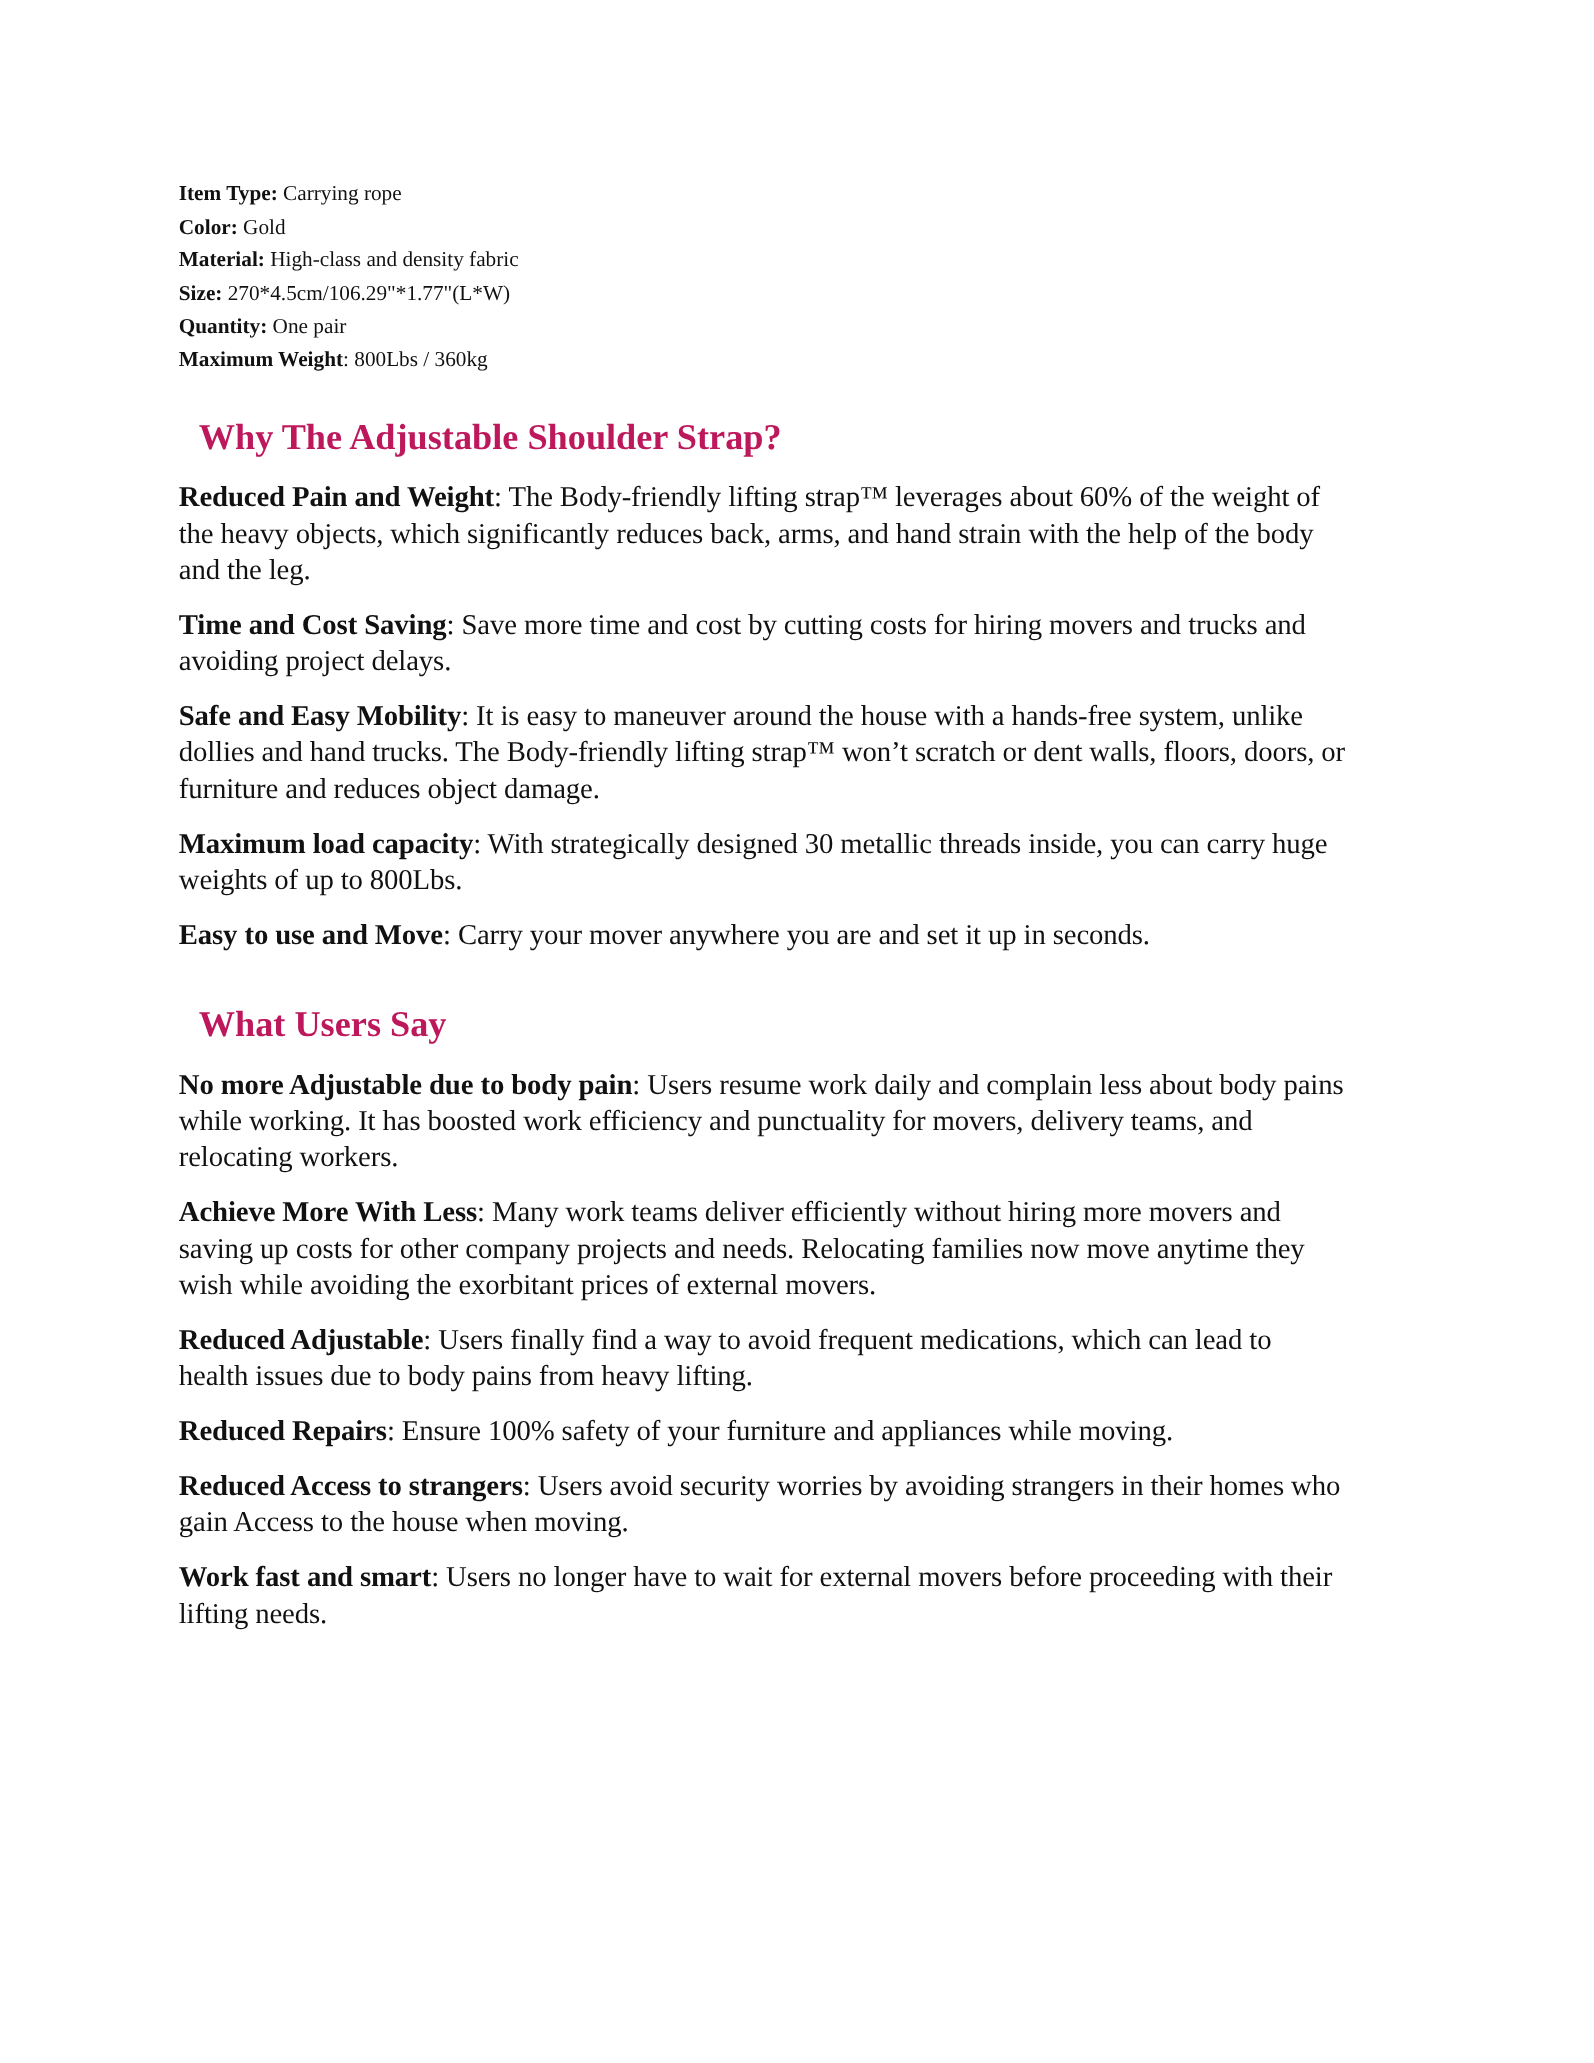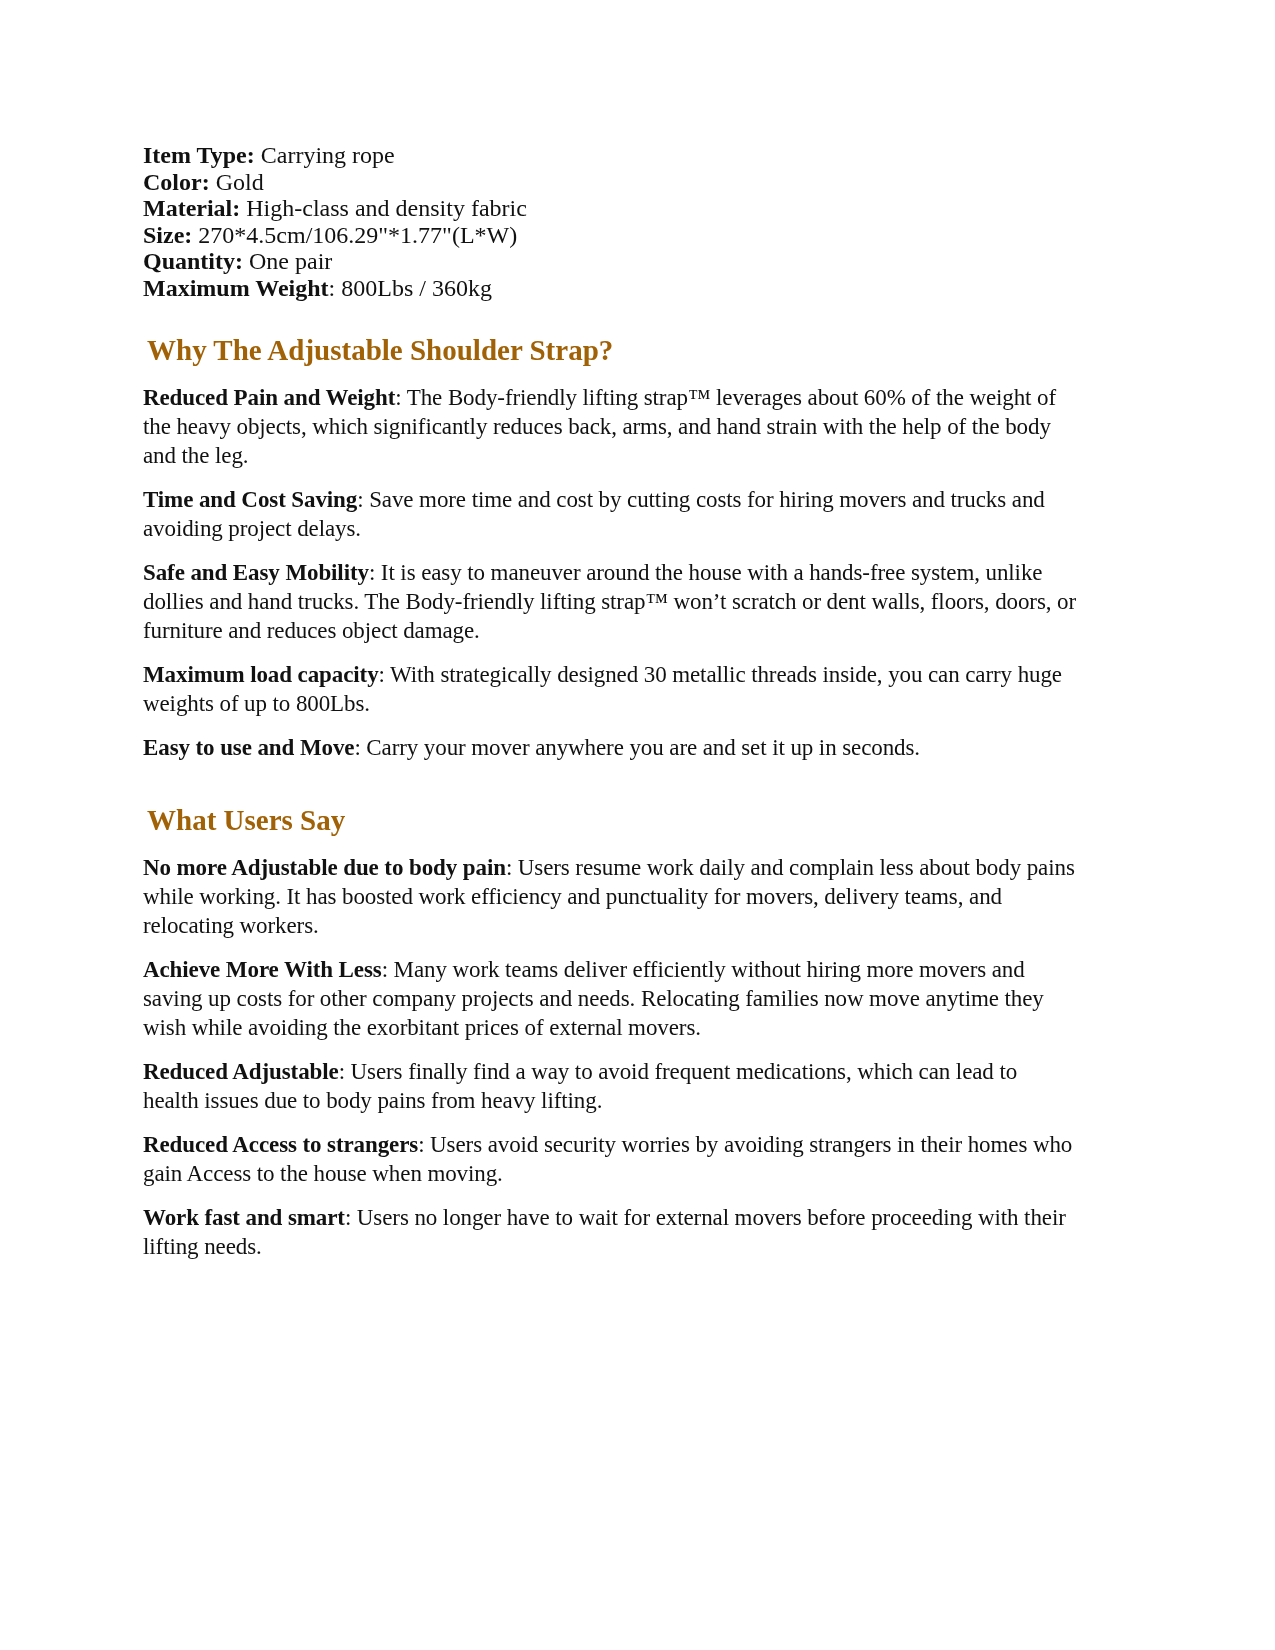--- a/index.html
+++ b/index.html
@@ -1,21 +1,21 @@
 <!DOCTYPE html>
 <html><head>
 <meta charset="utf-8">
 <style>
   html, body { margin: 0; padding: 0; background: #ffffff; }
   body { width: 1275px; height: 1650px; position: relative; overflow: hidden;
          font-family: "Liberation Serif", "DejaVu Serif", serif; color: #111111; }
   .page { position: absolute; left: 143px; top: 142px; width: 935px; }
-  .spec { font-size: 24px; line-height: 26.6px; margin: 0; }
+  .spec { font-size: 17px; line-height: 26.6px; margin: 0; }
   .spec b { font-weight: bold; }
-  h2 { color: #a16207; font-size: 29px; font-weight: bold; margin: 4px; line-height: 36px; }
+  h2 { color: #be185d; font-size: 29px; font-weight: bold; margin: 16px; line-height: 36px; }
   h2.h-why { margin-top: 30px; margin-bottom: 15px; }
   h2.h-users { margin-top: 40px; margin-bottom: 15px; }
   p.item { font-size: 23px; line-height: 29px; margin: 0 0 15px 0; letter-spacing: -0.1px; }
   p.item b { font-weight: bold; }
 </style>
 </head>
 <body>
 
 <div class="page">
   <div>
@@ -34,16 +34,17 @@
     <p class="item"><b>Safe and Easy Mobility</b><span>: It is easy to maneuver around the house with a hands-free system, unlike dollies and hand trucks. The Body-friendly lifting strap™ won’t scratch or dent walls, floors, doors, or furniture and reduces object damage.</span></p>
     <p class="item"><b>Maximum load capacity</b><span>: With strategically designed 30 metallic threads inside, you can carry huge weights of up to 800Lbs.</span></p>
     <p class="item"><b>Easy to use and Move</b><span>: Carry your mover anywhere you are and set it up in seconds.</span></p>
   </div>
 
   <h2 class="h-users">What Users Say</h2>
   <div>
     <p class="item"><b>No more Adjustable due to body pain</b><span>: Users resume work daily and complain less about body pains while working. It has boosted work efficiency and punctuality for movers, delivery teams, and relocating workers.</span></p>
     <p class="item"><b>Achieve More With Less</b><span>: Many work teams deliver efficiently without hiring more movers and saving up costs for other company projects and needs. Relocating families now move anytime they wish while avoiding the exorbitant prices of external movers.</span></p>
     <p class="item"><b>Reduced Adjustable</b><span>: Users finally find a way to avoid frequent medications, which can lead to health issues due to body pains from heavy lifting.</span></p>
+    <p class="item"><b>Reduced Repairs</b><span>: Ensure 100% safety of your furniture and appliances while moving.</span></p>
     <p class="item"><b>Reduced Access to strangers</b><span>: Users avoid security worries by avoiding strangers in their homes who gain Access to the house when moving.</span></p>
     <p class="item"><b>Work fast and smart</b><span>: Users no longer have to wait for external movers before proceeding with their lifting needs.</span></p>
   </div>
 </div>
 
 </body></html>

